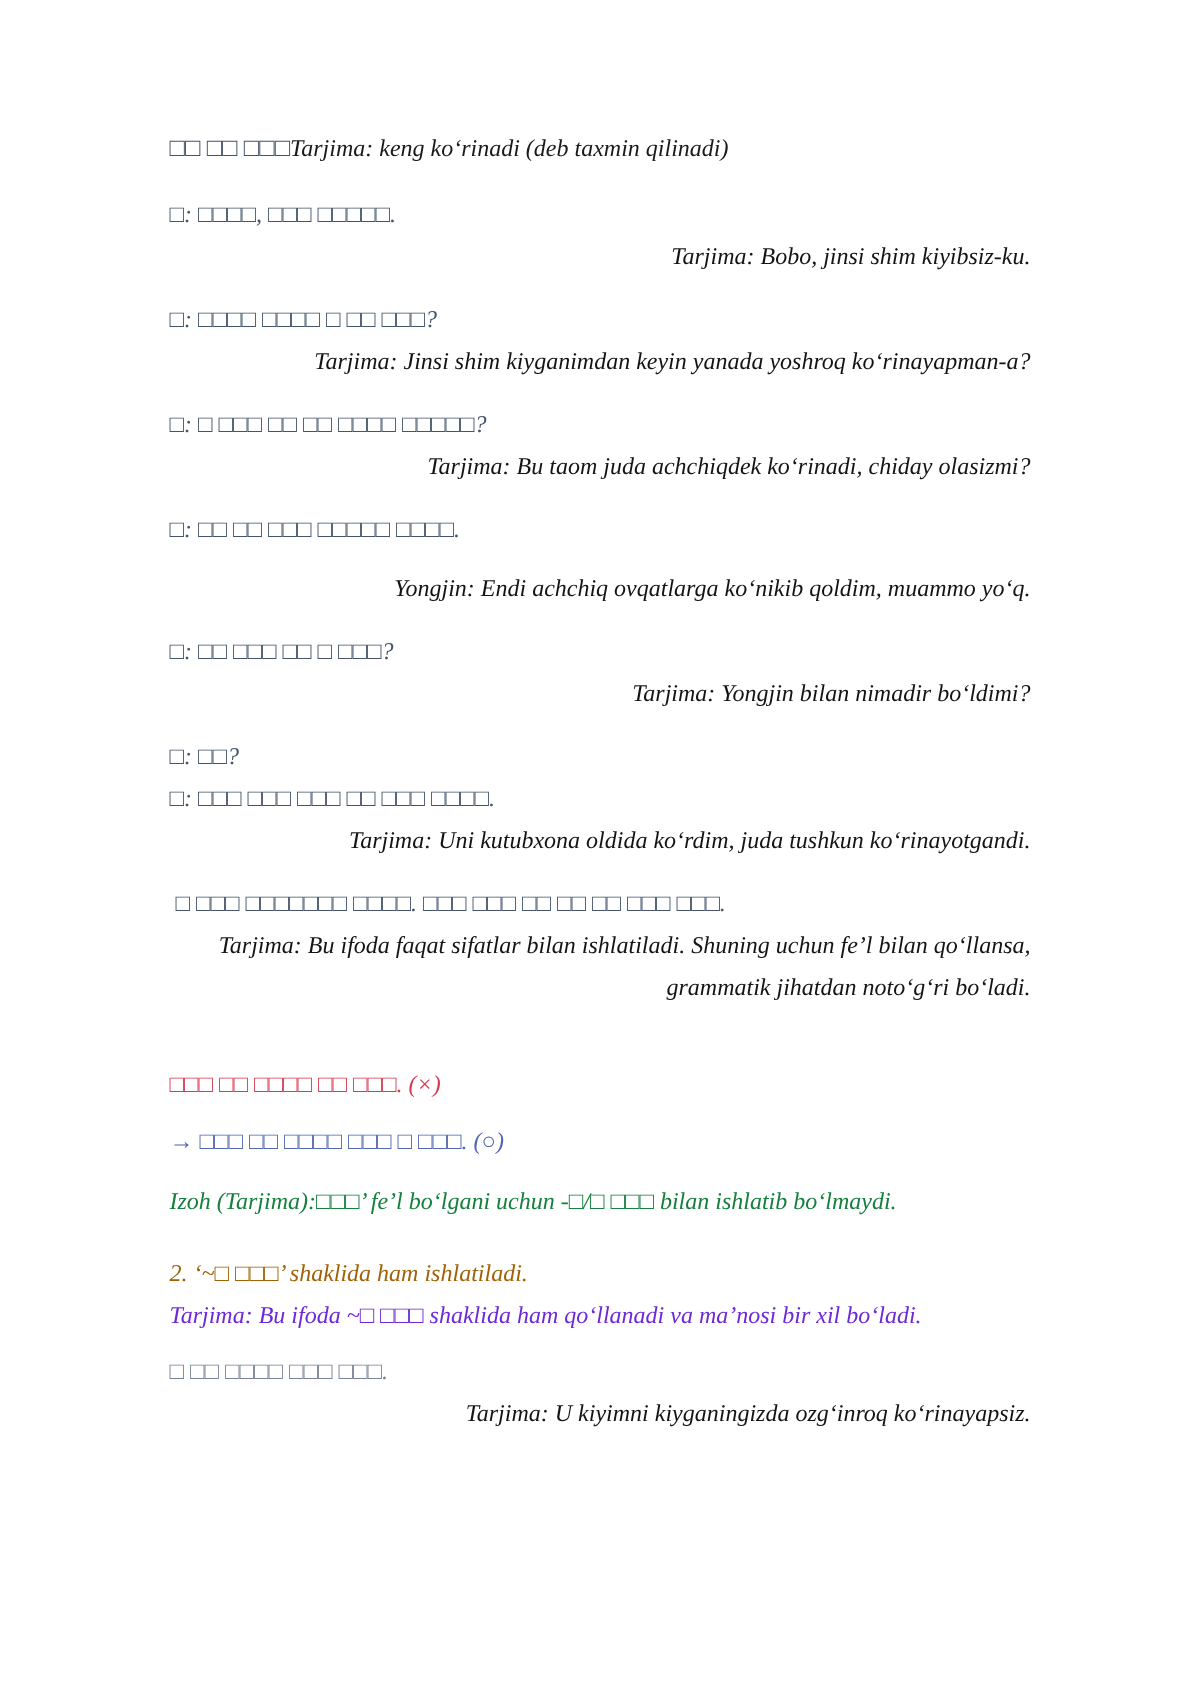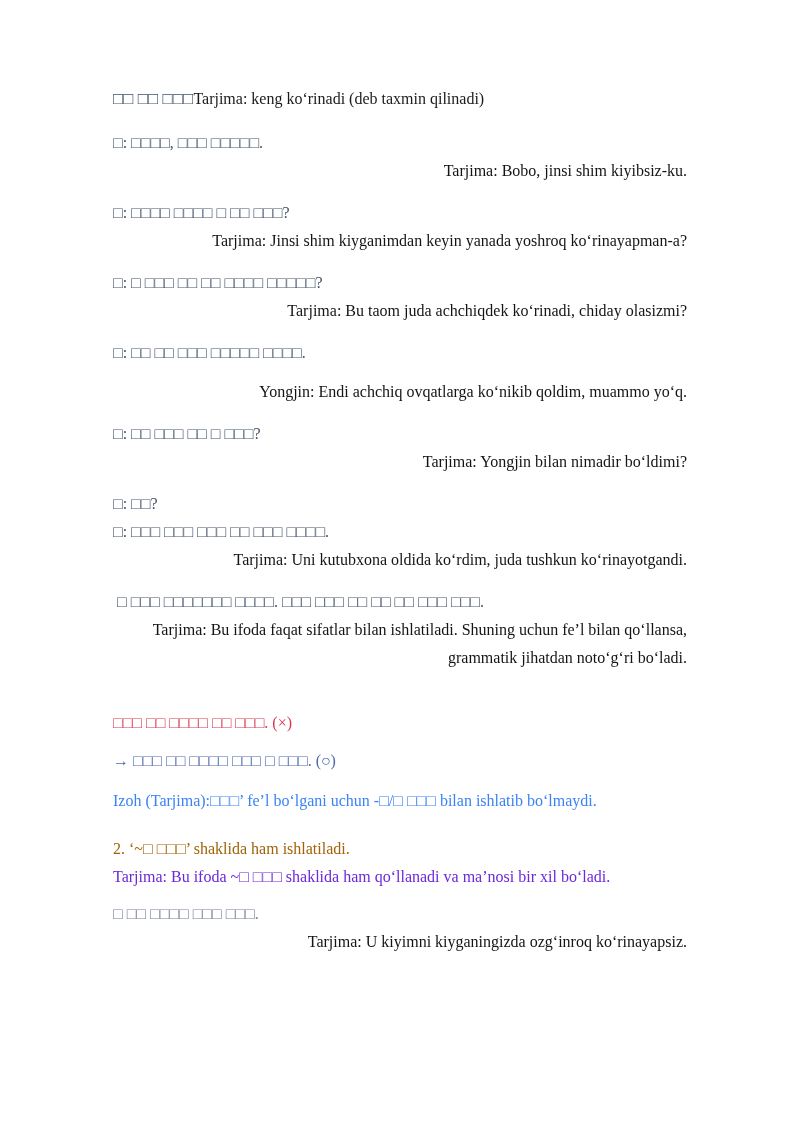--- a/index.html
+++ b/index.html
@@ -8,20 +8,21 @@
     background: #ffffff;
   }
   .page {
     position: relative;
     width: 800px;
     height: 1131px;
     background: #ffffff;
     overflow: hidden;
     font-family: "Liberation Serif", "DejaVu Serif", "DejaVu Sans", serif;
     color: #1a1a1a;
+    font-style: italic;
   }
   .content {
     box-sizing: border-box;
     padding: 85px 113px 0 113px;
     width: 800px;
   }
   .content p {
     margin: 0;
     font-size: 16px;
     line-height: 28px;
@@ -43,21 +44,21 @@
   .line-wrong {
     color: #d93a50;
     margin-top: 37px !important;
     margin-bottom: 10px !important;
   }
   .line-correct {
     color: #5068b0;
     margin-bottom: 12px !important;
   }
   
-  .line-note { margin-bottom: 20px !important; color: #3b82f6; }
+  .line-note { margin-bottom: 20px !important; color: #15803d; }
   
   .line-section2 {
     color: #a16207;
     margin-bottom: 0 !important;
   }
   .line-sec2-body { margin-bottom: 9px !important; color: #6d28d9; }
   
   .line-korean-small {
     color: #77829b;
     font-size: 14.5px;

